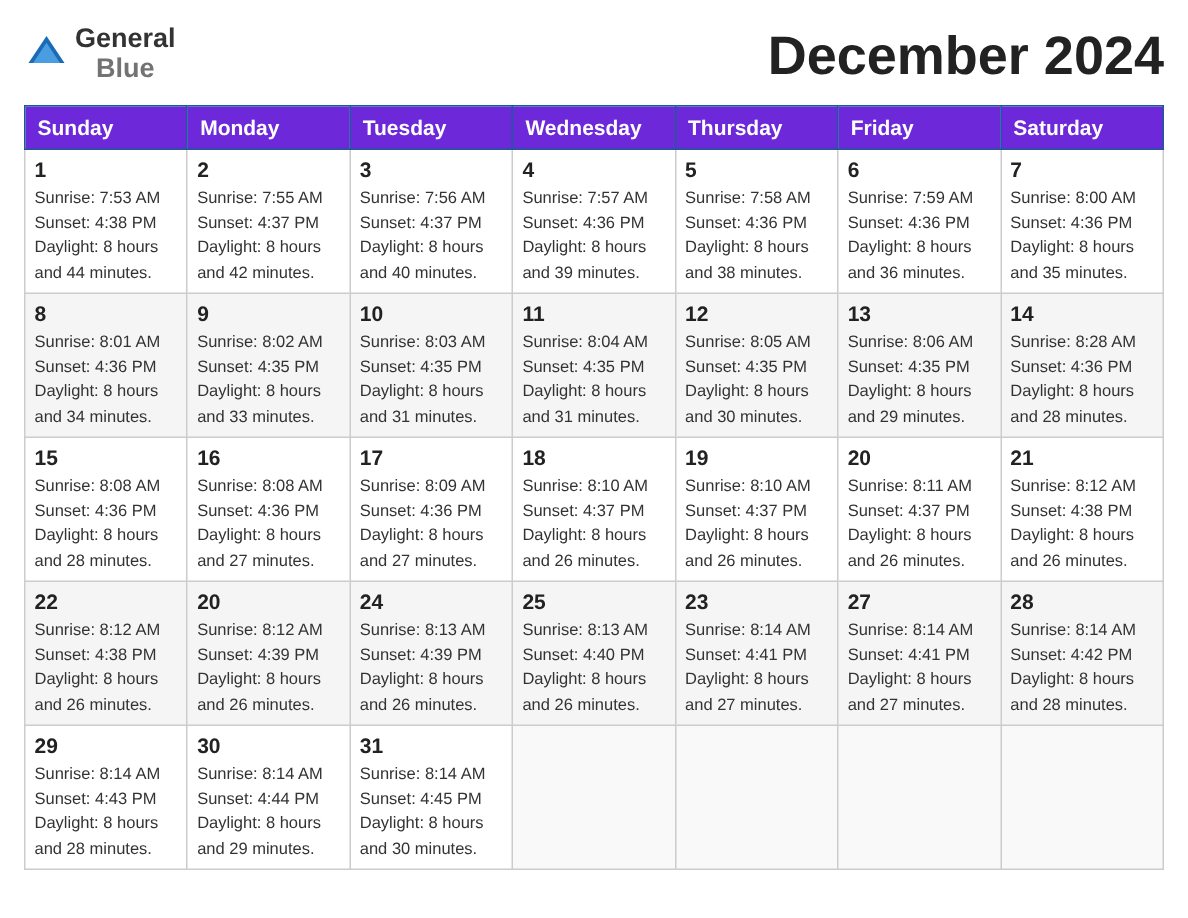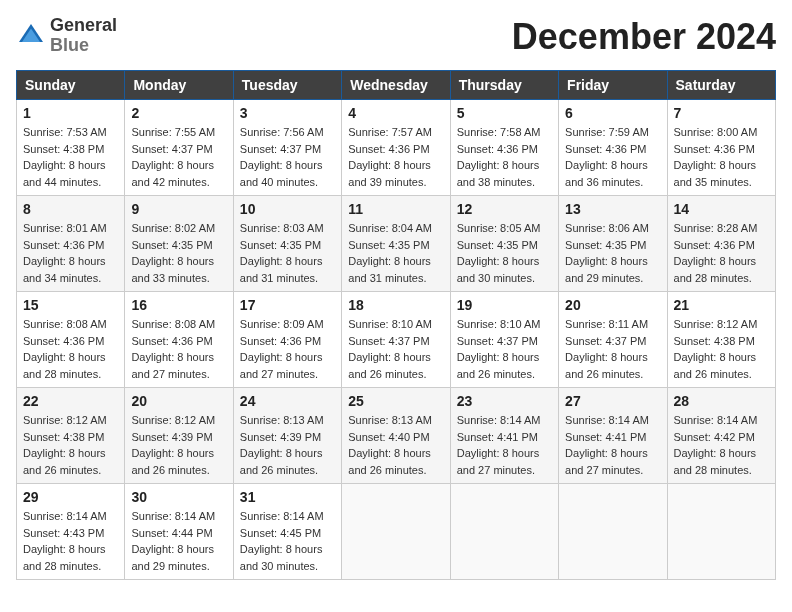--- a/index.html
+++ b/index.html
@@ -20,20 +20,21 @@
       display: flex;
       align-items: center;
       gap: 4px;
     }
     .logo-text {
       display: flex;
       flex-direction: column;
       font-size: 18px;
       font-weight: bold;
       line-height: 1.1;
+      text-align: center;
     }
     .logo-text .general { color: #333; }
     .logo-text .blue { color: #737373; }
     .logo-icon {
       width: 30px;
       height: 30px;
     }
     .title-area {
       text-align: right;
     }
@@ -45,21 +46,21 @@
     .location-title {
       font-size: 16px;
       color: #444;
     }
     .calendar {
       width: 100%;
       border-collapse: collapse;
       border: 1px solid #ccc;
     }
     .calendar th {
-      background: #404040;
+      background: #6d28d9;
       color: white;
       text-align: left;
       padding: 6px 8px;
       font-size: 14px;
       border: 1px solid #1a5a9a;
     }
     .calendar td {
       vertical-align: top;
       border: 1px solid #ccc;
       padding: 5px 6px;

